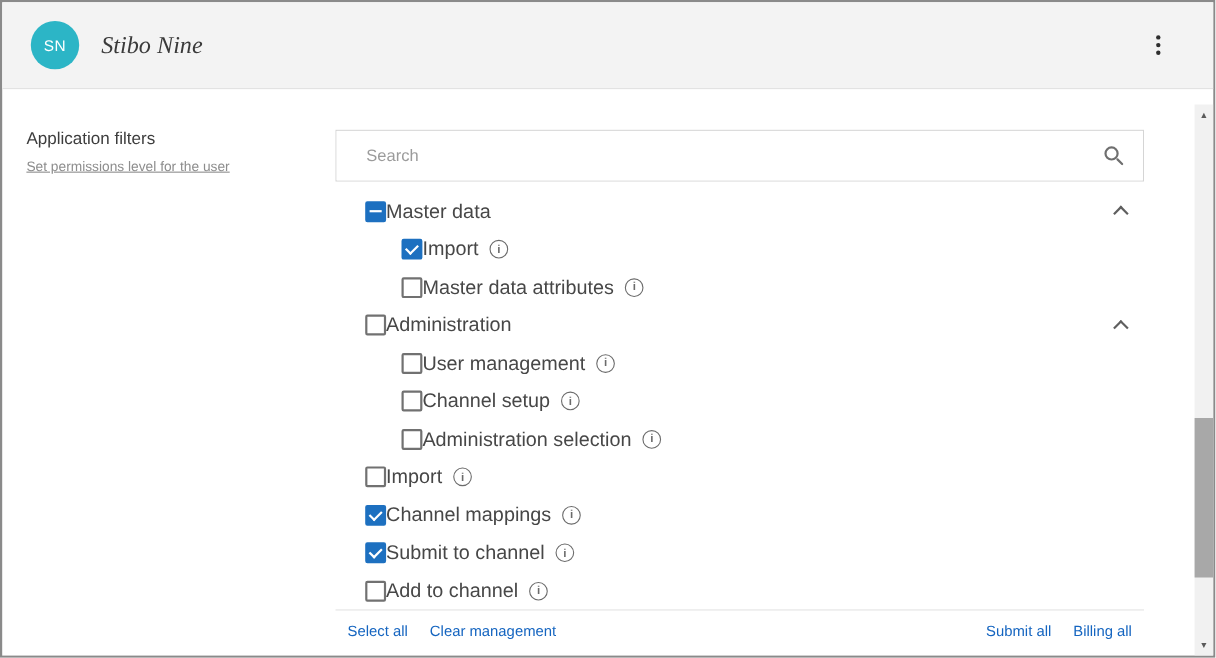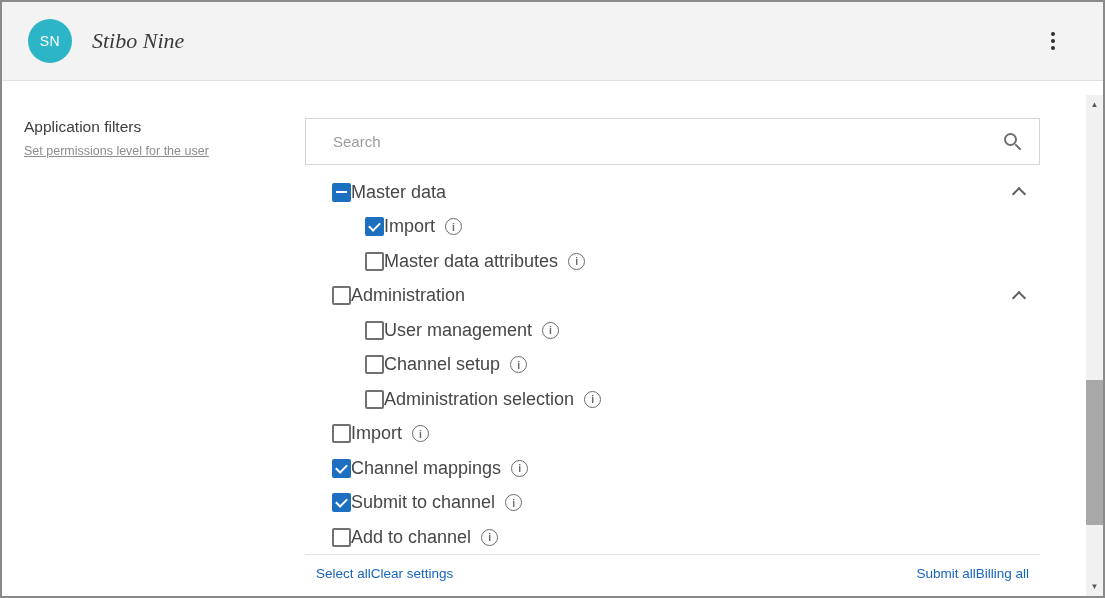--- a/index.html
+++ b/index.html
@@ -89,21 +89,21 @@
     position:absolute; right:16px; top:14px; width:10px; height:10px;
     border-right:2px solid #5f5f5f; border-bottom:2px solid #5f5f5f;
     transform:rotate(-135deg); cursor:pointer;
   }
 
   .tree-footer {
     position:absolute; left:0; right:0; bottom:0; height:37px;
     border-top:1px solid #e3e3e3;
     display:flex; align-items:center; justify-content:space-between; padding:0 11px;
   }
-  .links { display:flex; }
+  .links { display:flex; gap:20px; }
   .links a {
     font-size:13.5px; color:var(--link,#1565c0); text-decoration:none; cursor:pointer;
     white-space:nowrap;
   }
 
   
   .scrollbar { position:absolute; right:0; top:93px; bottom:0; width:17px; background:#f1f1f1; }
   .scroll-arrow {
     position:absolute; left:0; width:17px; height:17px;
     display:flex; align-items:center; justify-content:center;
@@ -194,21 +194,21 @@
         </div>
         <div class="tree-row level-0">
           <span class="checkbox unchecked"></span>
           <span class="tree-label">Add to channel</span>
           <span class="info-icon">i</span>
         </div>
       </div>
     <div class="tree-footer">
       <div class="links">
           <a class="link">Select all</a>
-          <a class="link">Clear settings</a>
+          <a class="link">Clear management</a>
         </div>
       <div class="links">
           <a class="link">Submit all</a>
           <a class="link">Billing all</a>
         </div>
     </div>
   </div>
 
   <div class="scrollbar">
     <div class="scroll-arrow up">▲</div>

